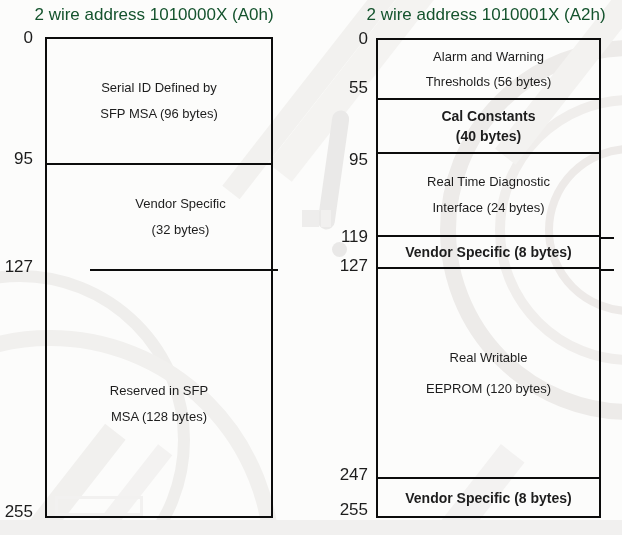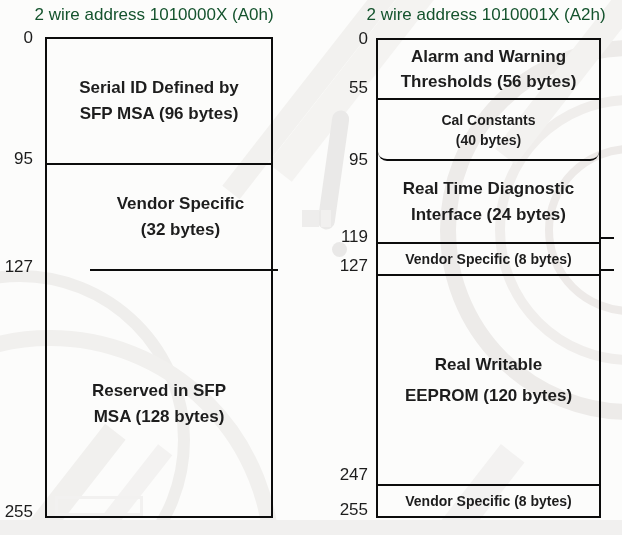--- a/index.html
+++ b/index.html
@@ -40,26 +40,26 @@
   .t-left{left:8px;width:292px;}
   .t-right{left:350px;width:272px;}
   .membox{
     position:absolute;border:2px solid #0c0c0c;background:transparent;
     display:flex;flex-direction:column;
   }
   .box-left{left:45px;top:37px;width:228px;height:481px;}
   .box-right{left:376px;top:38px;width:225px;height:480px;}
   .sec{
     display:flex;flex-direction:column;justify-content:center;align-items:center;
-    text-align:center;font-size:17px;line-height:26px;color:#1d1d1d;font-weight:bold;
+    text-align:center;font-size:13px;line-height:26px;color:#1d1d1d;
   }
   .sec.divided{border-bottom:2px solid #0c0c0c;}
   .sec.bold{font-weight:bold;font-size:14px;line-height:20px;}
   .L1{height:126px;} .L2{height:106px;margin-left:43px;} .L3{flex:1;margin-top:21px;}
-  .R1{height:60px;line-height:25px;} .R2{height:61px;border-radius:9px;} .R3{height:83px;}
+  .R1{height:60px;line-height:25px;} .R2{height:54px;} .R3{height:83px;}
   .R4{height:32px;} .R5{height:210px;line-height:31px;} .R6{flex:1;}
   .addr{
     position:absolute;width:45px;text-align:right;font-size:17px;line-height:20px;
     color:#1d1d1d;
   }
   .al{left:-12px;}   
   .ar{left:323px;}   
   .aL0{top:28px;} .aL95{top:149px;} .aL127{top:257px;} .aL255{top:502px;}
   .aR0{top:29px;} .aR55{top:78px;} .aR95{top:150px;} .aR119{top:227px;}
   .aR127{top:256px;} .aR247{top:465px;} .aR255{top:500px;}

